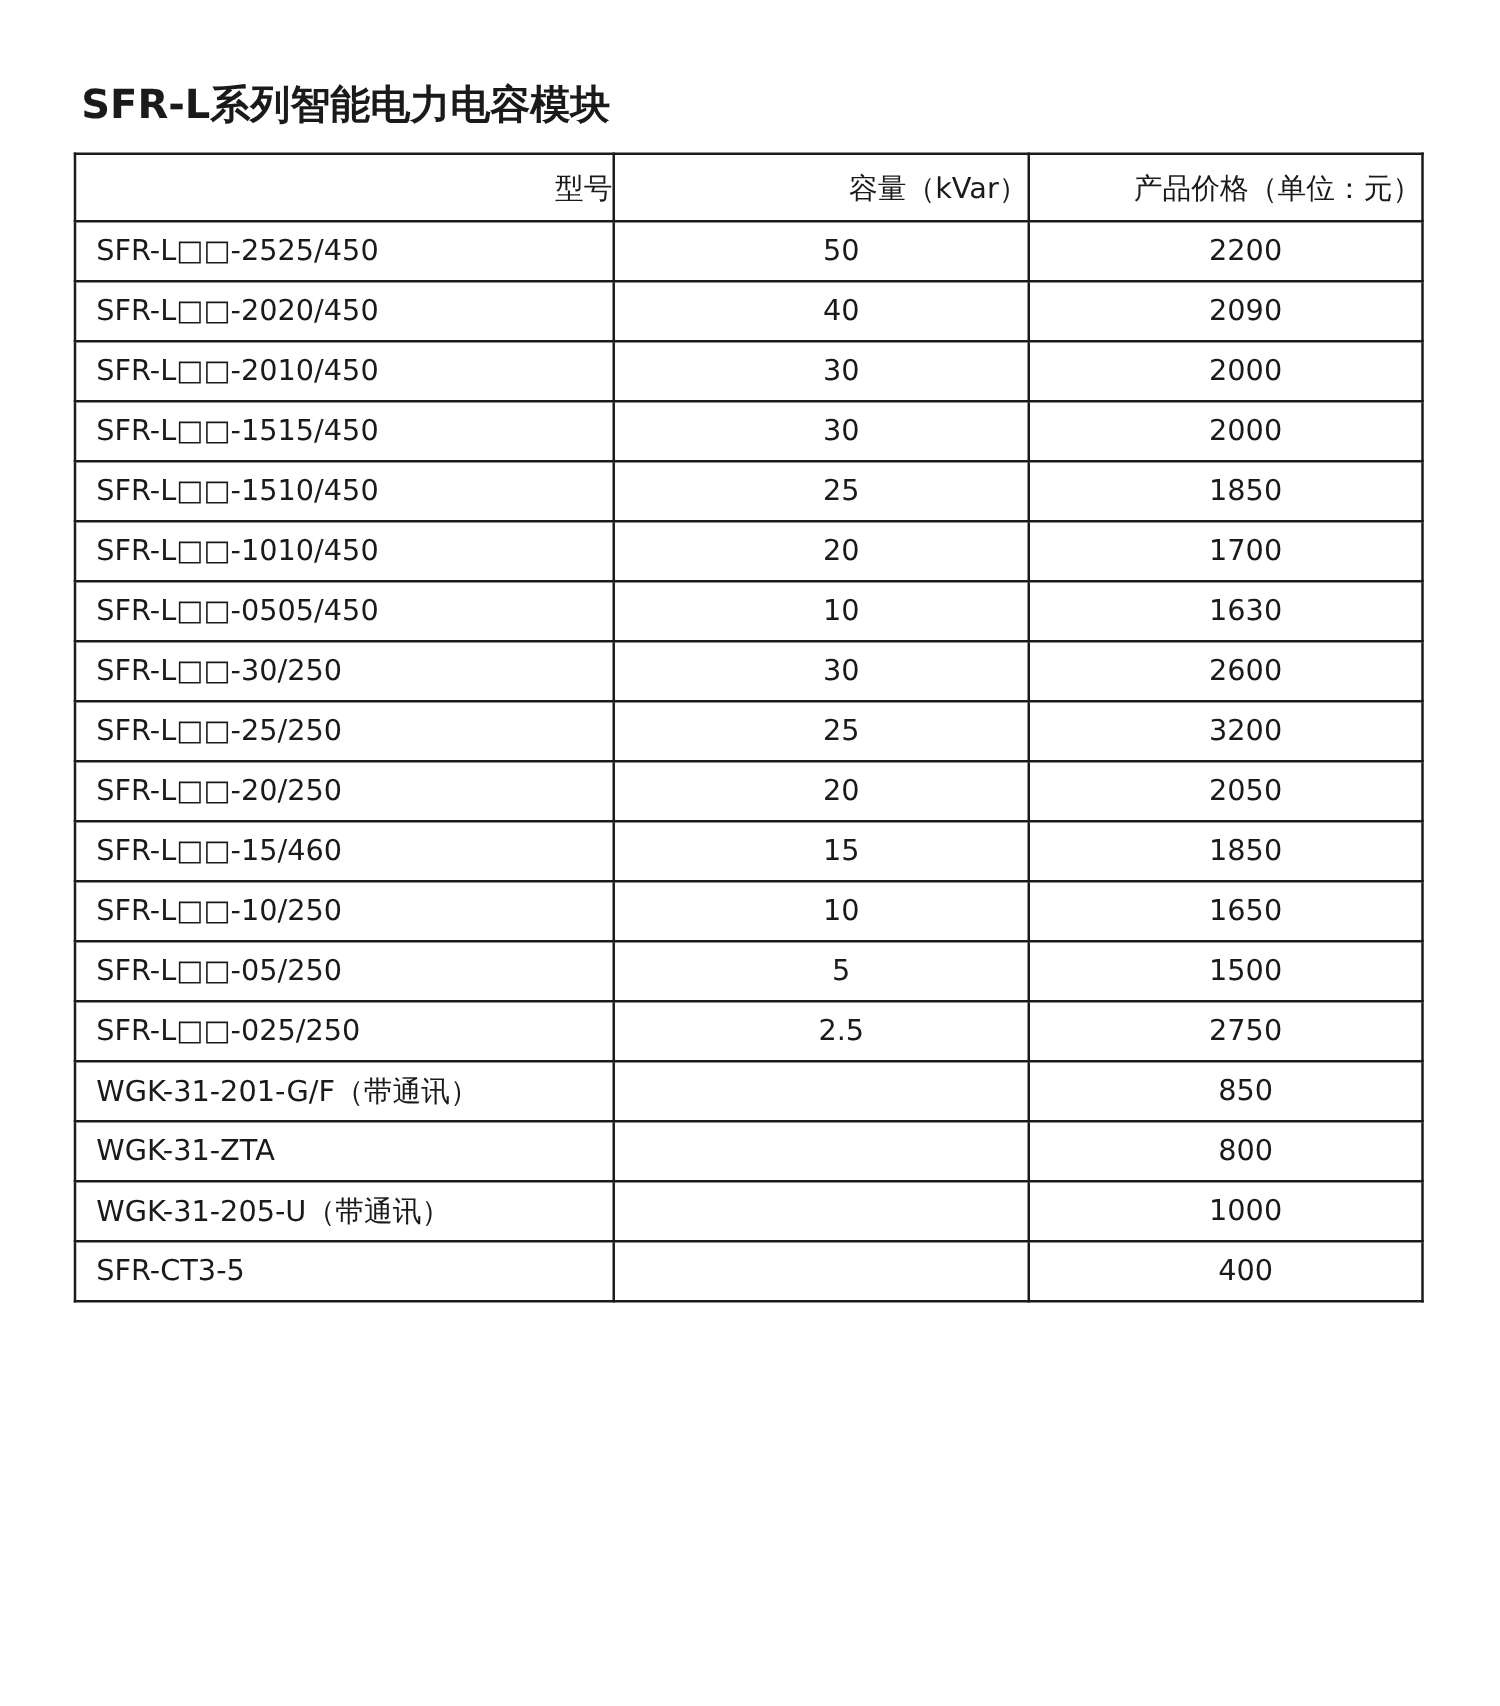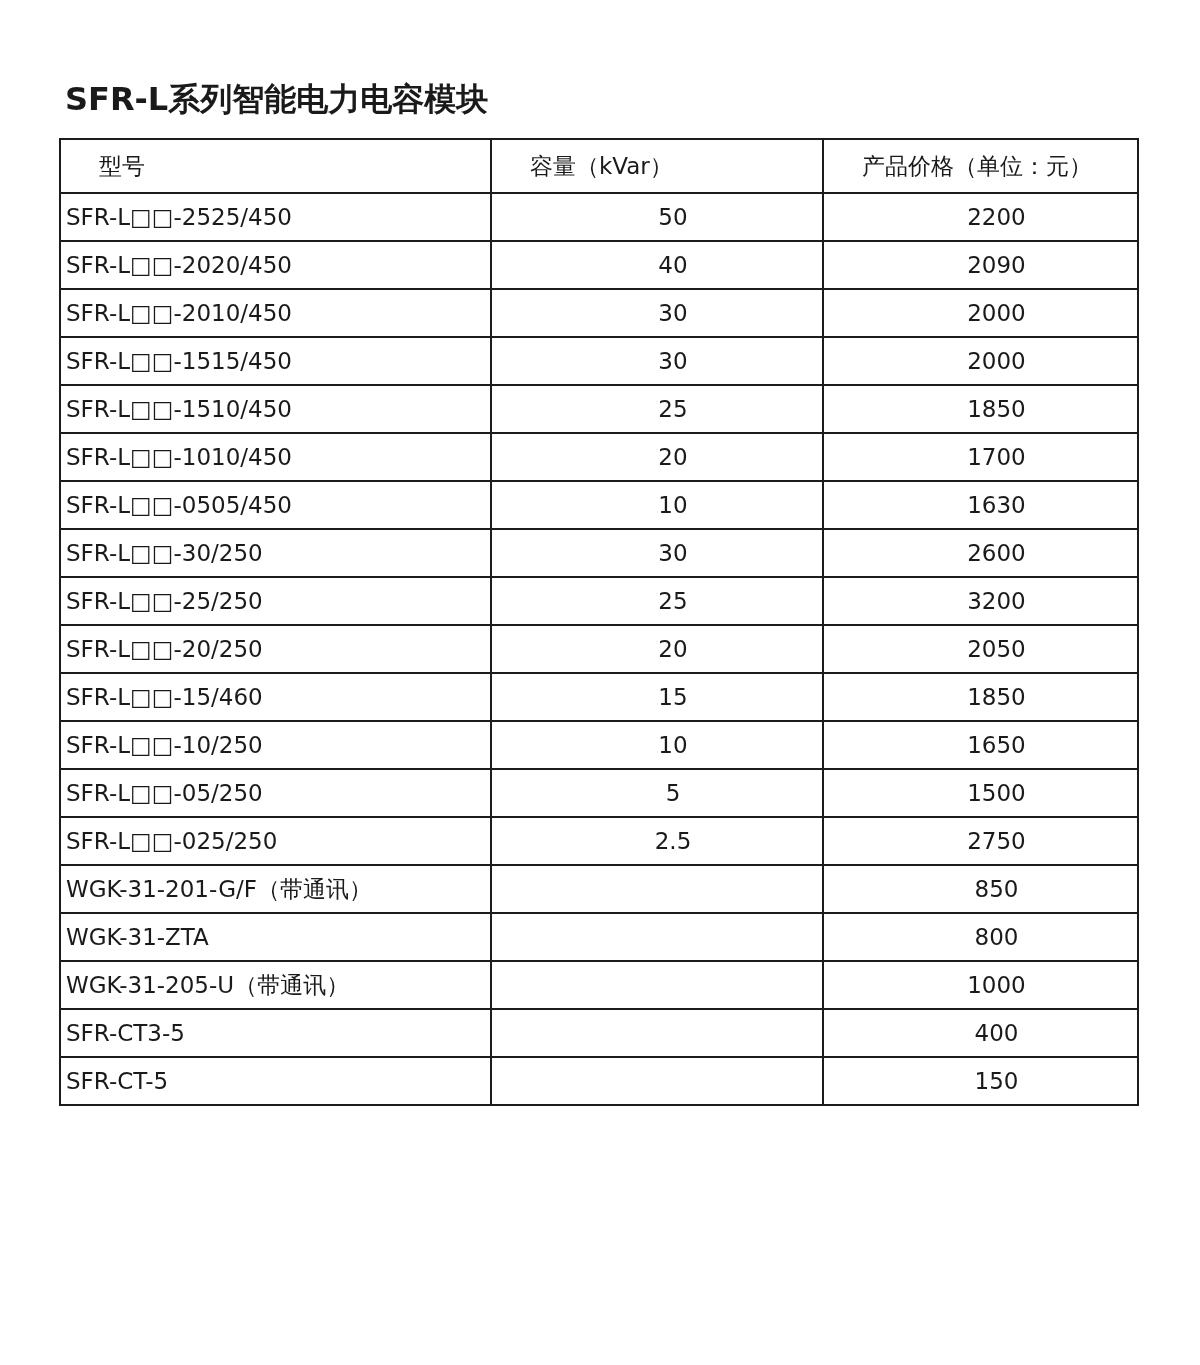--- a/index.html
+++ b/index.html
@@ -14,21 +14,21 @@
     color: #1a1a1a;
     -webkit-font-smoothing: antialiased;
   }
   .page {
     position: relative;
     width: 1200px;
     height: 1365px;
     overflow: hidden;
   }
   .title {
-    margin: 78px 0 0 65px;
+    margin: 62px 0 0 65px;
     font-size: 32px;
     font-weight: 700;
     line-height: 42px;
     color: #1a1a1a;
   }
   .price-table {
     margin: 18px 0 0 59px;
     border-collapse: collapse;
     table-layout: fixed;
     width: 1078px;
@@ -37,31 +37,31 @@
   .price-table td {
     border: 2px solid #1c1c1c;
     font-size: 23px;
     font-weight: 400;
     padding: 0;
     overflow: hidden;
     white-space: nowrap;
   }
   .price-table thead th {
     height: 52px;
-    text-align: left;
+    text-align: right;
     vertical-align: middle;
     padding-left: 38px;
   }
   .price-table tbody td {
     height: 46px;
     vertical-align: middle;
   }
   td.c-model {
     text-align: left;
-    padding-left: 5px;
+    padding-left: 16px;
     margin-left: 32px;
   }
   td.c-capacity,
   td.c-price {
     text-align: center;
     padding-left: 32px;
   }
 </style>
 </head>
 <body>
@@ -188,21 +188,16 @@
     <td class="c-capacity"></td>
     <td class="c-price">1000</td>
   </tr>
 
   <tr>
     <td class="c-model">SFR-CT3-5</td>
     <td class="c-capacity"></td>
     <td class="c-price">400</td>
   </tr>
 
-  <tr>
-    <td class="c-model">SFR-CT-5</td>
-    <td class="c-capacity"></td>
-    <td class="c-price">150</td>
-  </tr>
 </tbody>
   </table>
 
 </div>
 
 </body></html>

